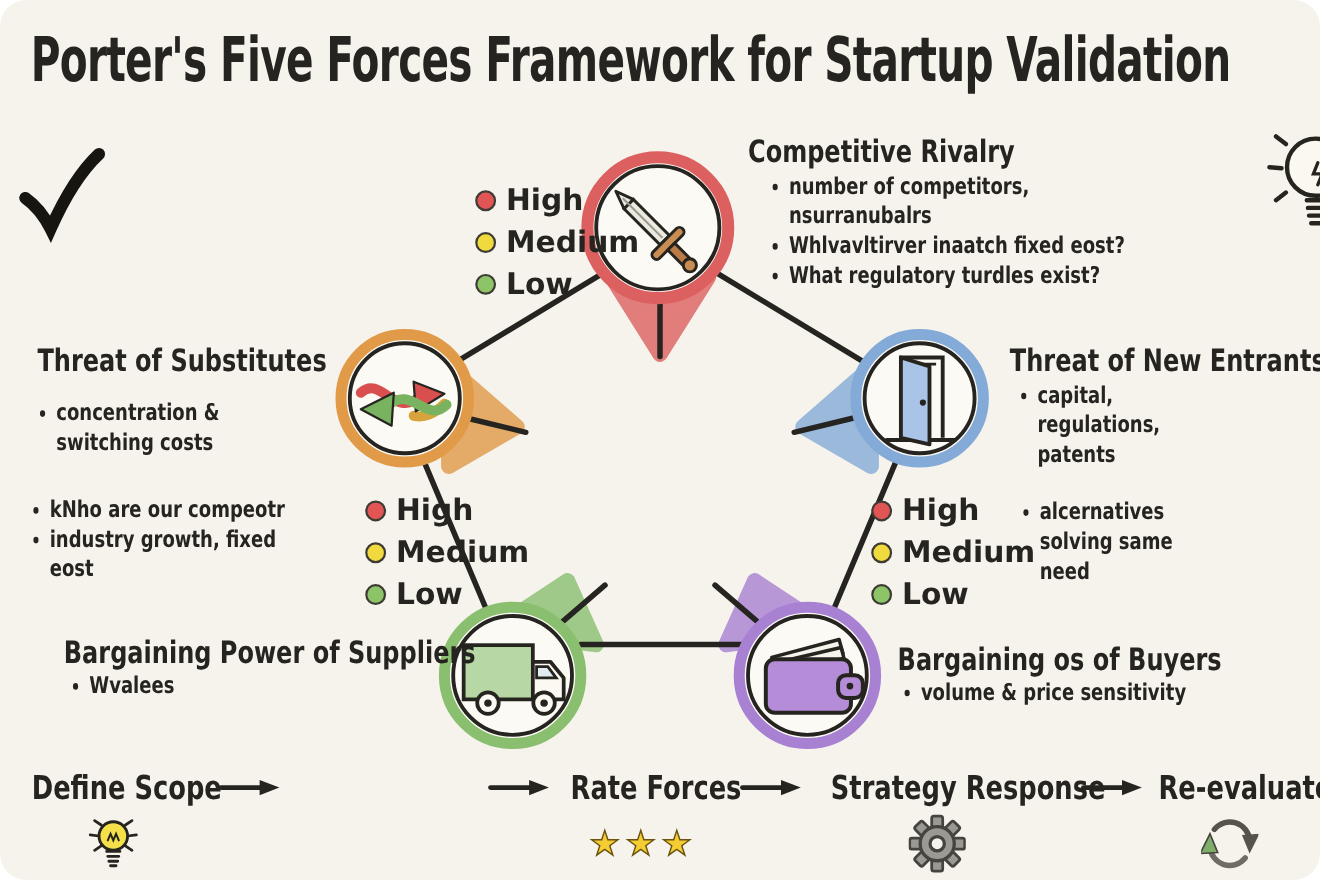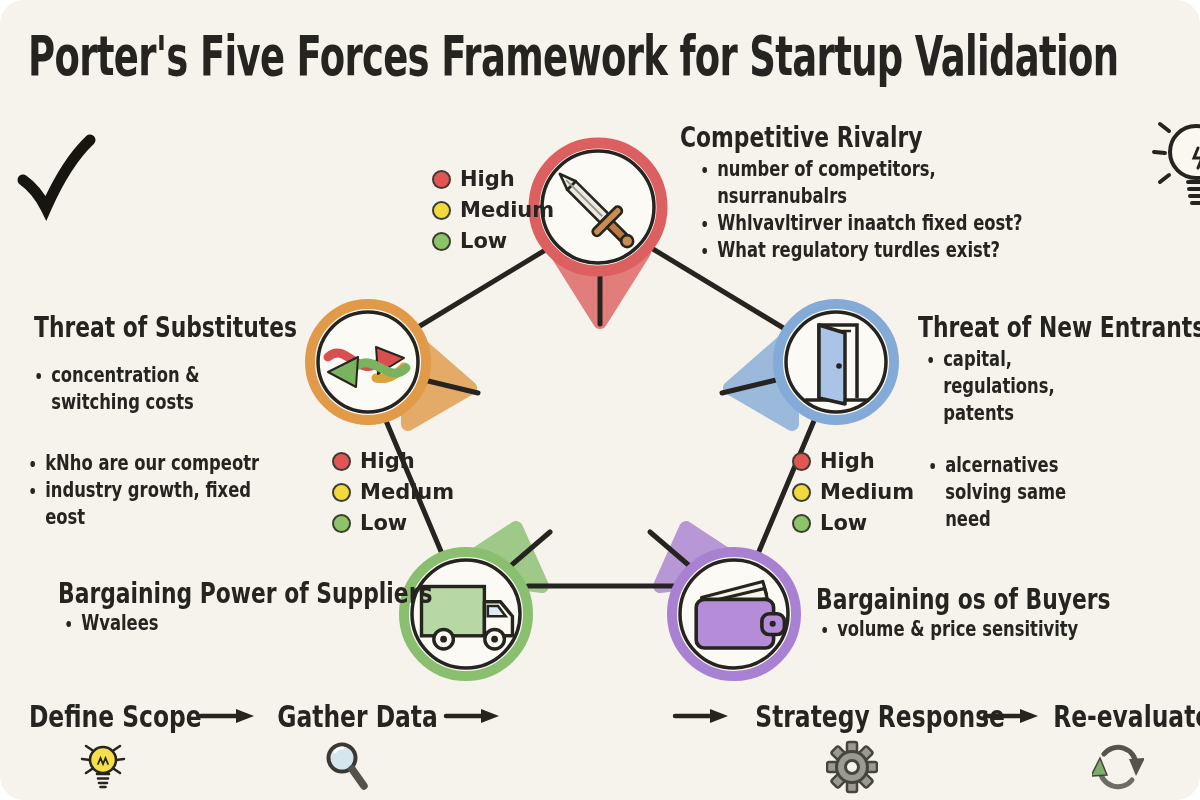--- a/index.html
+++ b/index.html
@@ -20,21 +20,21 @@
   .force-title{font-size:28px; white-space:nowrap;}
   ul.bullets{margin:0; padding-left:22px;}
   ul.bullets li{font-size:21px; font-weight:700; line-height:27px; list-style:disc;}
   
   .legend{display:flex; flex-direction:column; gap:7px;}
   .lrow{display:flex; align-items:center; gap:9px;}
   .dot{width:19px;height:19px;border-radius:50%;border:2.5px solid #3d3b34; box-sizing:border-box;}
   .dot.high{background:var(--c-legend_red,#e25555);}
   .dot.medium{background:var(--c-legend_yellow,#f0da3e);}
   .dot.low{background:var(--c-legend_green,#8ec468);}
-  .lrow span.lbl{font-size:21px; font-weight:700;}
+  .lrow span.lbl{font-size:27px; font-weight:700;}
   .edge{stroke:var(--c-ink,#262420); stroke-width:5; stroke-linecap:round;}
   .blob{opacity:.8; stroke-linejoin:round;}
   .blob.red{fill:var(--c-red);stroke:var(--c-red);stroke-width:14;}
   .blob.orange{fill:var(--c-orange);stroke:var(--c-orange);stroke-width:14;}
   .blob.blue{fill:var(--c-blue);stroke:var(--c-blue);stroke-width:14;}
   .blob.green{fill:var(--c-green);stroke:var(--c-green);stroke-width:14;}
   .blob.purple{fill:var(--c-purple);stroke:var(--c-purple);stroke-width:14;}
   .ring{fill:#fcfaf4;}
   .ring.red{stroke:var(--c-red);}
   .ring.orange{stroke:var(--c-orange);}
@@ -248,36 +248,32 @@
         </g>
       </svg>
     </div>
   </div>
 
   <svg class="abs" style="left:198px;top:706px;" width="58" height="20" viewBox="0 0 58 20">
     <line x1="3" y1="10" x2="40" y2="10" stroke="#26241f" stroke-width="4.5" stroke-linecap="round"></line>
     <polygon points="38,3 56,10 38,17" fill="#26241f"></polygon>
   </svg>
 
-  <div class="abs step" style="left:258px;top:700px;width:175px;">
-    <div class="slabel hand">Gather Data</div>
-    <div class="sicon">
-      <svg width="50" height="54" viewBox="0 0 50 54">
-        <circle cx="21" cy="18" r="13.5" fill="#d6e6ef" stroke="#3a3a34" stroke-width="4"></circle>
-        <path d="M14,12 a9,9 0 0 1 8,-4" fill="none" stroke="#fff" stroke-width="3" stroke-linecap="round"></path>
-        <line x1="31" y1="29" x2="43" y2="46" stroke="#55524a" stroke-width="7.5" stroke-linecap="round"></line>
-      </svg>
-    </div>
-  </div>
 
   <svg class="abs" style="left:443px;top:706px;" width="58" height="20" viewBox="0 0 58 20">
     <line x1="3" y1="10" x2="40" y2="10" stroke="#26241f" stroke-width="4.5" stroke-linecap="round"></line>
     <polygon points="38,3 56,10 38,17" fill="#26241f"></polygon>
   </svg>
 
+  <div class="abs step" style="left:500px;top:700px;width:170px;">
+    <div class="slabel hand">Rate Forces</div>
+    <div class="sicon">
+      <div class="stars">★★★</div>
+    </div>
+  </div>
 
   <svg class="abs" style="left:672px;top:706px;" width="58" height="20" viewBox="0 0 58 20">
     <line x1="3" y1="10" x2="40" y2="10" stroke="#26241f" stroke-width="4.5" stroke-linecap="round"></line>
     <polygon points="38,3 56,10 38,17" fill="#26241f"></polygon>
   </svg>
 
   <div class="abs step" style="left:728px;top:700px;width:248px;">
     <div class="slabel hand">Strategy Response</div>
     <div class="sicon">
       <svg width="52" height="54" viewBox="0 0 52 54">

